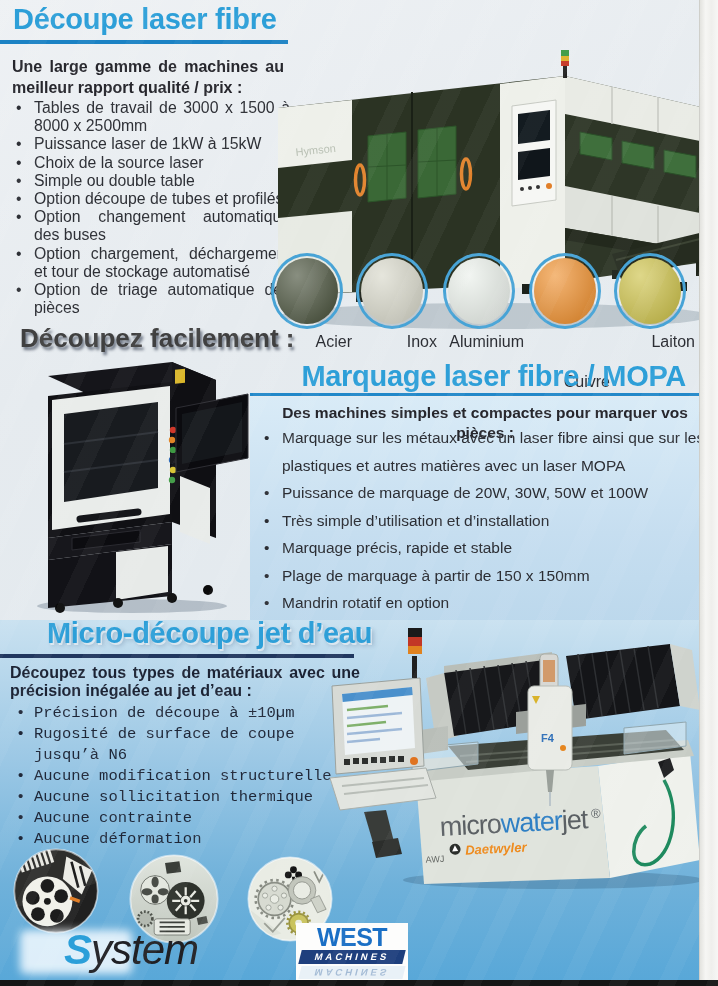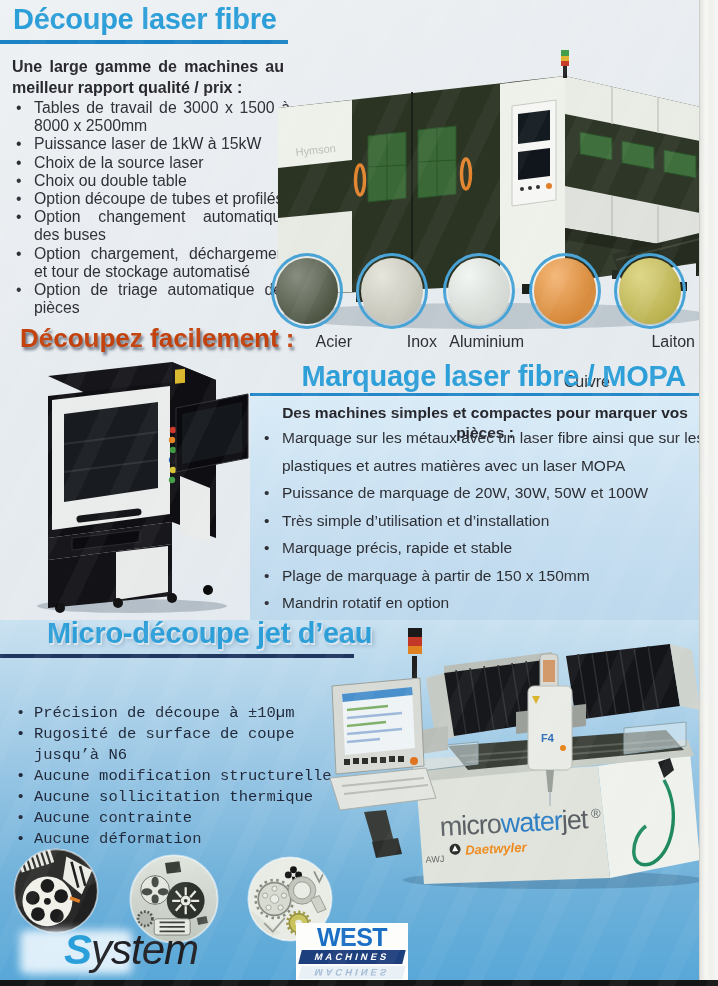--- a/index.html
+++ b/index.html
@@ -31,21 +31,21 @@
   .intro{position:absolute;z-index:10;font-weight:bold;color:#26262c;text-align:justify;}
   .intro1{left:12px;top:56px;width:272px;font-size:16px;line-height:21px;}
   .intro2{left:258px;top:403px;width:454px;font-size:15.5px;line-height:20px;text-align:center;}
   .intro3{left:10px;top:664px;width:350px;font-size:16px;line-height:17.5px;color:#1c2334;}
   ul.blist{position:absolute;z-index:10;margin:0;padding:0;list-style:none;}
   ul.blist li{position:relative;padding-left:22px;}
   ul.blist li:before{content:"\2022";position:absolute;left:4px;}
   .list1{left:12px;top:99px;width:278px;font-size:15.8px;line-height:18.2px;color:#2d2f35;text-align:justify;}
   .list2{left:260px;top:424px;width:452px;font-size:15.5px;line-height:27.5px;color:#2b2d33;}
   .list3{left:12px;top:703px;width:352px;font-size:15.5px;line-height:21px;color:#1f2738;font-family:Liberation Mono, monospace;}
-  .caption-cut{position:absolute;left:20px;top:323px;z-index:10;font-size:26px;font-weight:bold;color:#c2410c;
+  .caption-cut{position:absolute;left:20px;top:323px;z-index:10;font-size:26px;font-weight:bold;color:#404040;
     text-shadow:2px 3px 3px rgba(40,50,70,.65);}
   
   .mat{position:absolute;z-index:10;width:72px;height:76px;border-radius:50%;
     border:3px solid #47a3d6;padding:2px;box-sizing:border-box;background-clip:content-box;
     background-image:radial-gradient(ellipse at 35% 28%,rgba(255,255,255,.35),rgba(0,0,0,.14) 88%);}
   .mat-label{position:absolute;z-index:10;top:333px;width:90px;text-align:right;font-size:16px;color:#2b2d33;}
   
   .photo{position:absolute;z-index:10;}
   
   .smudge{position:absolute;left:20px;top:930px;width:112px;height:44px;z-index:11;
@@ -69,21 +69,21 @@
   <div class="panel-marquage"></div>
   <div class="bg-bottom"></div>
 
   <div class="h-blue h1">Découpe laser fibre</div>
   <div class="rule rule1"></div>
   <div class="intro intro1">Une large gamme de machines au meilleur rapport qualité / prix :</div>
   <ul class="blist list1">
     <li>Tables de travail de 3000 x 1500 à 8000 x 2500mm</li>
     <li>Puissance laser de 1kW à 15kW</li>
     <li>Choix de la source laser</li>
-    <li>Choix ou double table</li>
+    <li>Simple ou double table</li>
     <li>Option découpe de tubes et profilés</li>
     <li>Option changement automatique des buses</li>
     <li>Option chargement, déchargement et tour de stockage automatisé</li>
     <li>Option de triage automatique des pièces</li>
   </ul>
 
   <svg class="photo" style="left:260px;top:48px;" width="455" height="290" viewBox="0 0 455 290">
     <ellipse cx="235" cy="268" rx="215" ry="13" fill="rgba(90,110,125,.28)"></ellipse>
 
     <polygon points="305,28 445,60 445,214 305,234" fill="#2e3627"></polygon>
@@ -204,20 +204,21 @@
     <li>Marquage sur les métaux avec un laser fibre ainsi que sur les plastiques et autres matières avec un laser MOPA</li>
     <li>Puissance de marquage de 20W, 30W, 50W et 100W</li>
     <li>Très simple d’utilisation et d’installation</li>
     <li>Marquage précis, rapide et stable</li>
     <li>Plage de marquage à partir de 150 x 150mm</li>
     <li>Mandrin rotatif en option</li>
   </ul>
 
   <div class="h-blue h3">Micro-découpe jet d’eau</div>
   <div class="rule rule3"></div>
+  <div class="intro intro3">Découpez tous types de matériaux avec une précision inégalée au jet d’eau :</div>
   <ul class="blist list3">
     <li>Précision de découpe à ±10µm</li>
     <li>Rugosité de surface de coupe jusqu’à N6</li>
     <li>Aucune modification structurelle</li>
     <li>Aucune sollicitation thermique</li>
     <li>Aucune contrainte</li>
     <li>Aucune déformation</li>
   </ul>
 
   <svg class="photo" style="left:328px;top:628px;" width="390" height="264" viewBox="0 0 390 264">

